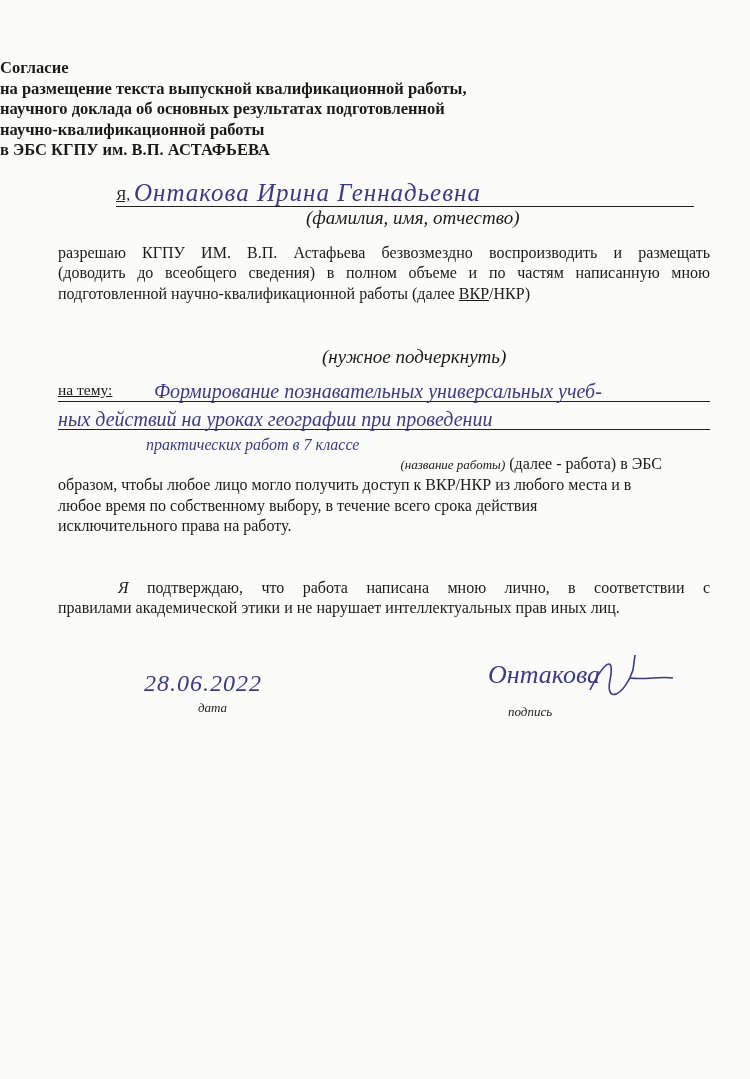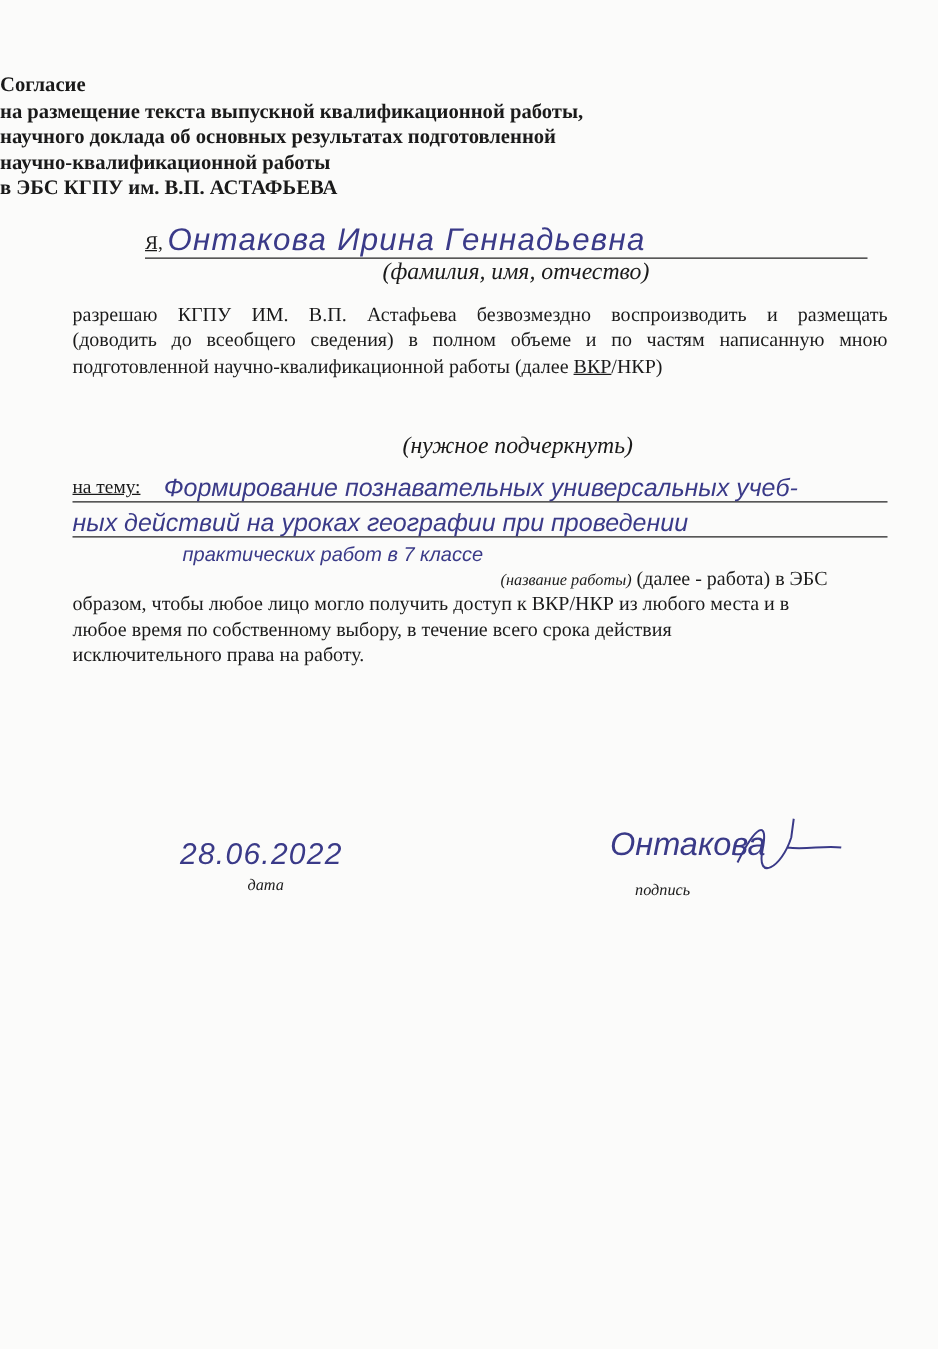--- a/index.html
+++ b/index.html
@@ -6,21 +6,21 @@
   body {
     width:750px; height:1079px; background:#fbfbfa; position:relative; overflow:hidden;
     font-family:"Liberation Serif", serif; color:#1a1a1a;
   }
   .page { position:absolute; left:0; top:0; width:750px; height:1079px; }
   .title-block { position:absolute; left:0; top:58px; width:750px; text-align:left; font-weight:bold; font-size:16.5px; line-height:20.5px; }
   .title-block div { white-space:nowrap; }
 
   .name-row { position:absolute; left:116px; top:176px; width:578px; height:30px; border-bottom:1.2px solid #222; }
   .ya-label { position:absolute; left:0; bottom:2px; font-size:15.5px; text-decoration:underline; }
-  .hand { font-family:Liberation Sans, sans-serif; font-style:italic; color:#3a3a88; }
+  .hand { font-family:Liberation Serif, serif; font-style:italic; color:#3a3a88; }
   .name-hand { position:absolute; left:18px; bottom:-1px; font-size:25px; letter-spacing:1px; white-space:nowrap; }
   .hint { font-style:italic; font-size:19px; position:absolute; white-space:nowrap; }
   .hint-fio { left:306px; top:207px; }
 
   .body-text { position:absolute; left:58px; width:652px; font-size:16px; line-height:20.4px; }
   .justify { text-align:justify; text-align-last:justify; }
   .p1 { top:243px; }
   .p1 .line { display:block; white-space:nowrap; }
   .u { text-decoration:underline; }
 
@@ -70,37 +70,41 @@
   <div class="body-text p1">
     <span class="line justify">разрешаю КГПУ ИМ. В.П. Астафьева безвозмездно воспроизводить и размещать</span>
     <span class="line justify">(доводить до всеобщего сведения) в полном объеме и по частям написанную мною</span>
     <span class="line"><span>подготовленной научно-квалификационной работы (далее </span><span class="u">ВКР</span><span>/НКР)</span></span>
   </div>
   <span class="hint hint-needed">(нужное подчеркнуть)</span>
 
   <div class="topic">
     <div class="topic-line">
       <span class="topic-label">на тему:</span>
-      <span class="hand" style="left:73px;">Формирование познавательных универсальных учеб-</span>
+      <span class="hand" style="left:96px;">Формирование познавательных универсальных учеб-</span>
     </div>
     <div class="topic-line">
       <span class="hand" style="left:0;">ных действий на уроках географии при проведении</span>
     </div>
     <div class="topic-line3">
       <span class="hand">практических работ  в 7 классе</span>
     </div>
   </div>
 
   <div class="body-text p2">
     <span class="line first"><i>(название работы)</i><span> (далее - работа) в     ЭБС</span></span>
     <span class="line">образом, чтобы любое лицо могло получить доступ к ВКР/НКР из любого места и в</span>
     <span class="line">любое время по собственному выбору, в течение всего срока действия</span>
     <span class="line">исключительного права на работу.</span>
   </div>
 
+  <div class="body-text p3">
+    <span class="line justify" style="padding-left:60px; width:592px;"><i>Я</i><span> подтверждаю, что работа написана мною лично, в соответствии с</span></span>
+    <span class="line">правилами академической этики и не нарушает интеллектуальных прав иных лиц.</span>
+  </div>
 
   <span class="hand date-hand">28.06.2022</span>
   <span class="date-label">дата</span>
 
   <span class="hand sign-hand">Онтакова</span>
   <svg class="sign-flourish" width="90" height="50">
     <path d="M5 40 C 20 10, 30 5, 25 30 S 40 45, 48 20 L 50 5 M 45 28 C 60 30, 75 26, 88 28" stroke="#3a3a88" stroke-width="1.6" fill="none"></path>
   </svg>
   <span class="sign-label">подпись</span>
 

